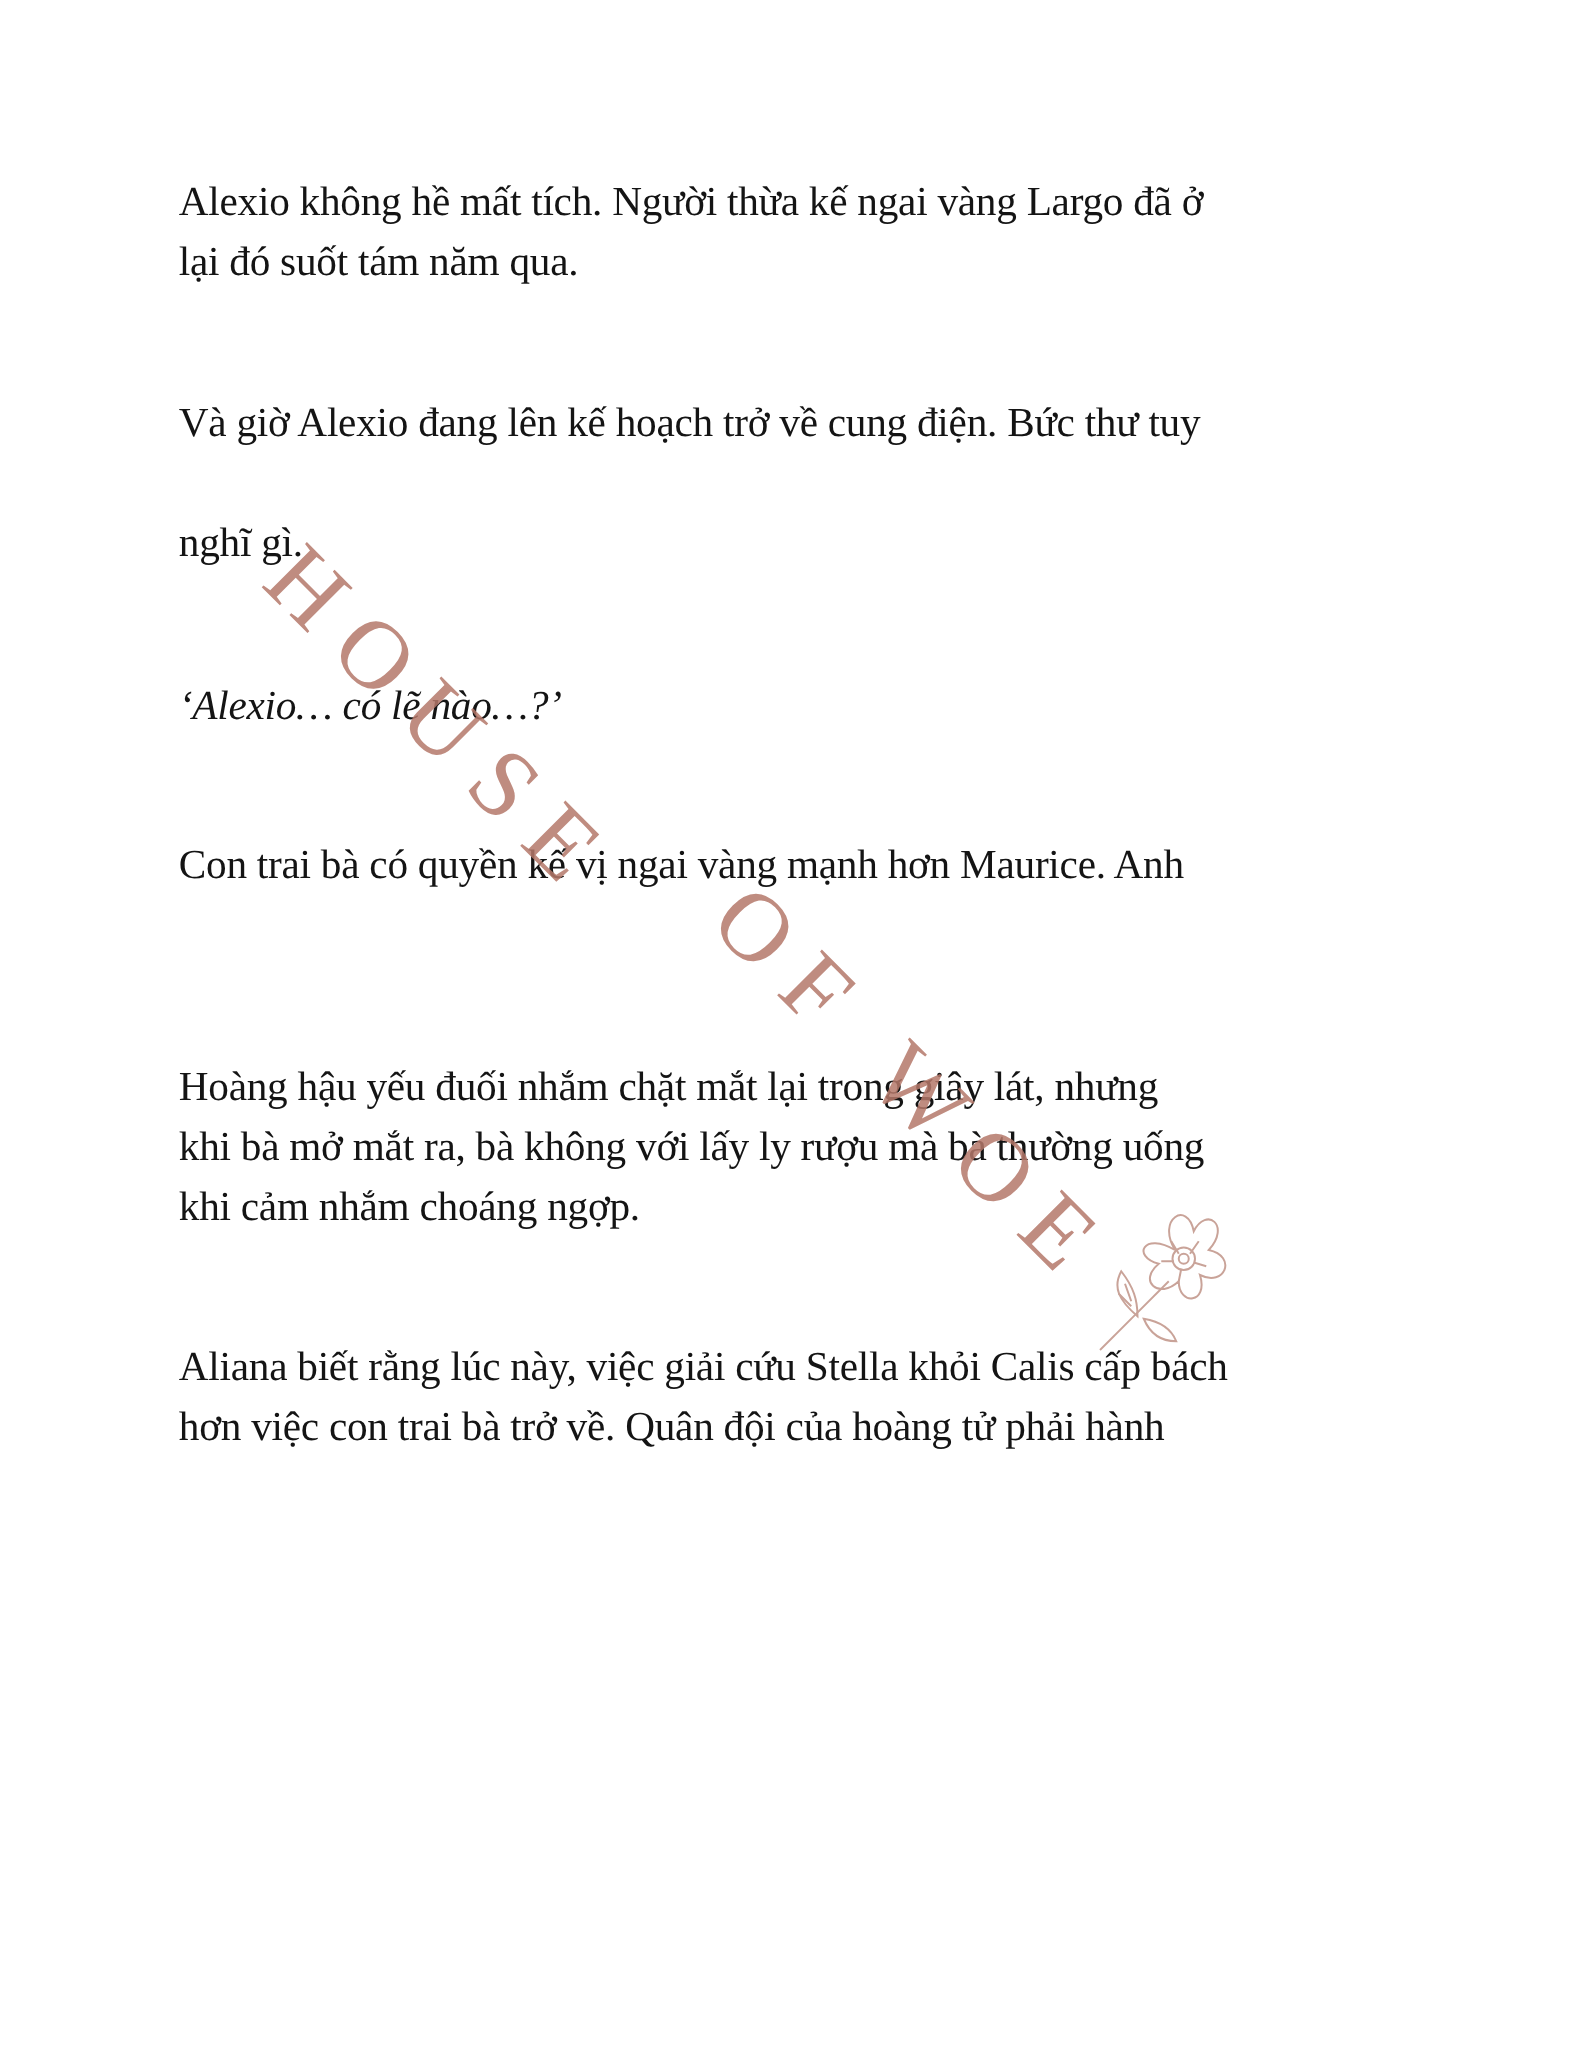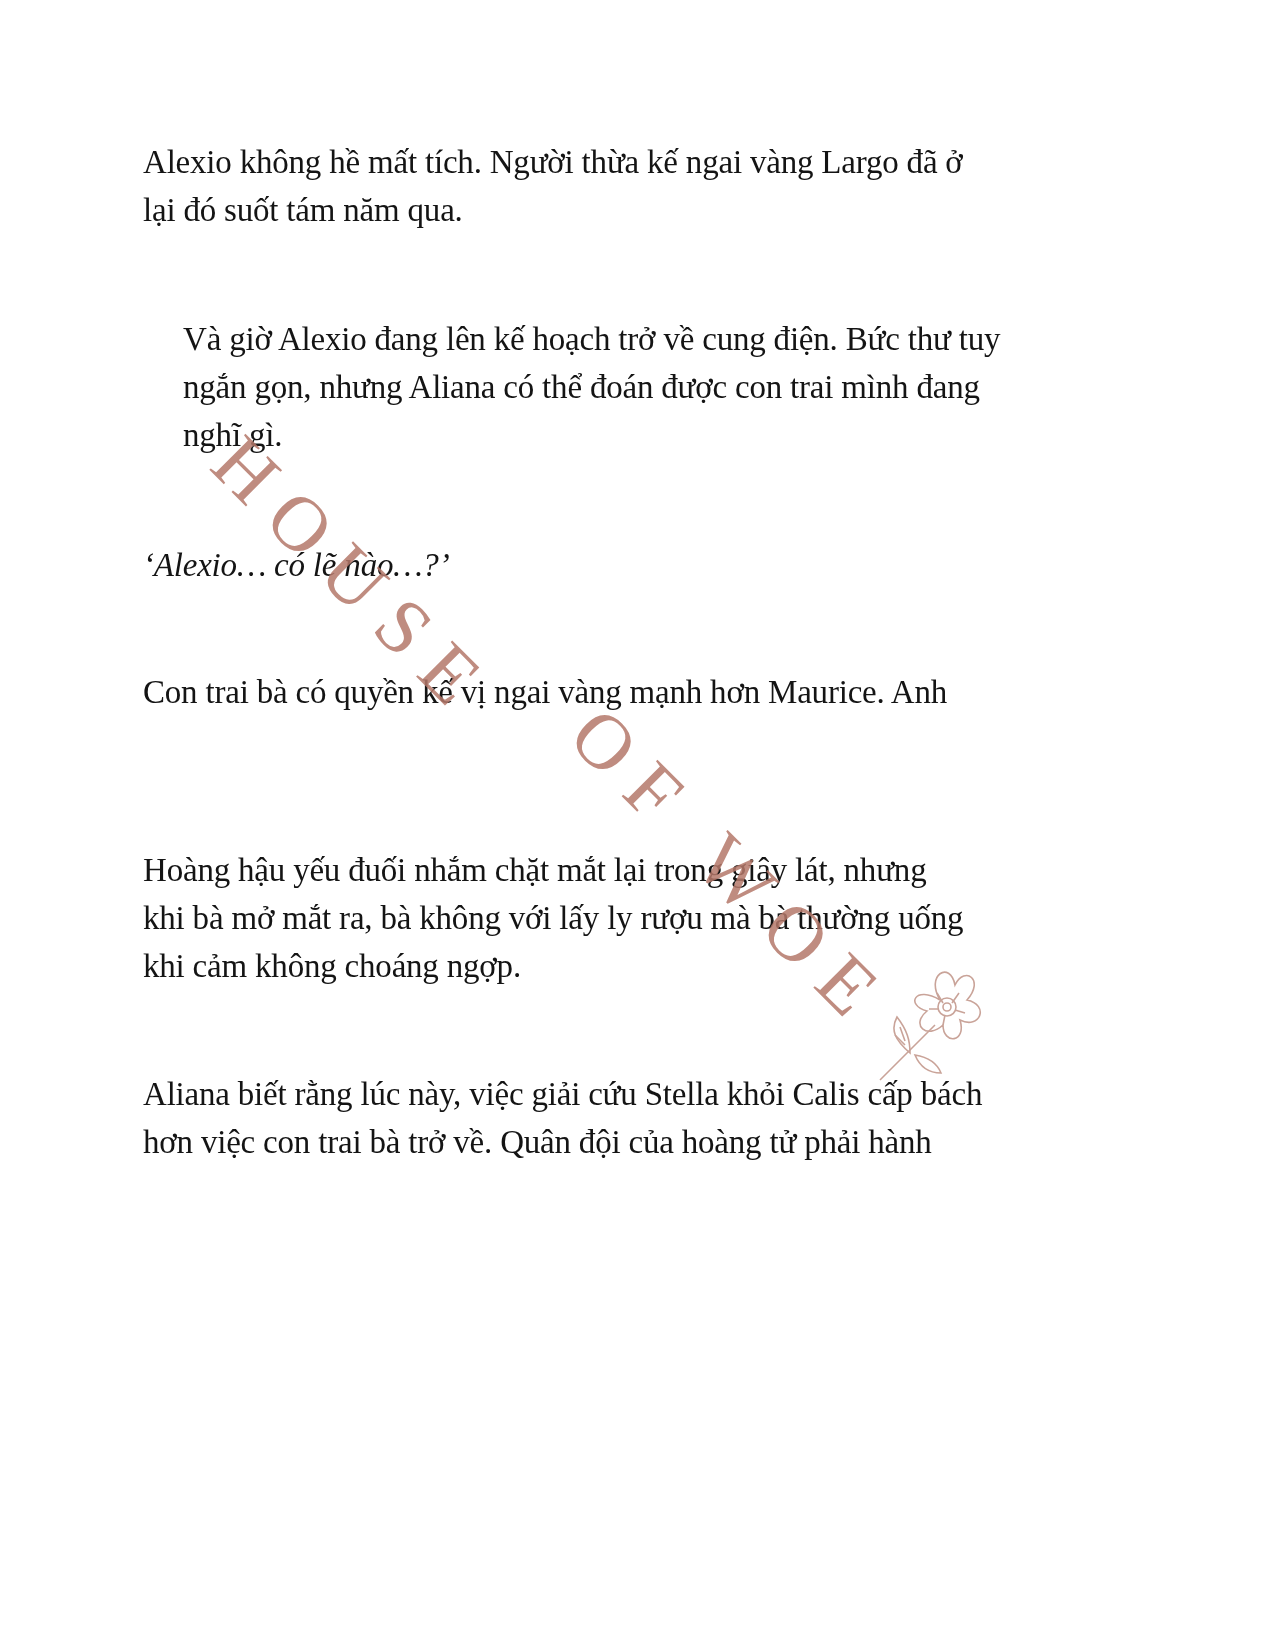--- a/index.html
+++ b/index.html
@@ -29,35 +29,35 @@
 </head>
 <body>
 
 <div class="page">
 
   <div class="text-col">
     <p class="para" style="top:0px;">
       <span>Alexio không hề mất tích. Người thừa kế ngai vàng Largo đã ở</span><br>
       <span>lại đó suốt tám năm qua.</span>
     </p>
-    <p class="para" style="top:177px;margin-left:40px;">
+    <p class="para" style="top:177px;">
       <span>Và giờ Alexio đang lên kế hoạch trở về cung điện. Bức thư tuy</span><br>
-      <span>ngắn gọn, nhưng Aliana có thể đoán được con trai mình đang</span><br>
+      <br>
       <span>nghĩ gì.</span>
     </p>
     <p class="para italic" style="top:403px;">
       <span>‘Alexio… có lẽ nào…?’</span>
     </p>
     <p class="para" style="top:530px;font-family:Liberation Serif, serif;">
       <span>Con trai bà có quyền kế vị ngai vàng mạnh hơn Maurice. Anh</span><br>
     </p>
     <p class="para" style="top:708px;">
       <span>Hoàng hậu yếu đuối nhắm chặt mắt lại trong giây lát, nhưng</span><br>
       <span>khi bà mở mắt ra, bà không với lấy ly rượu mà bà thường uống</span><br>
-      <span>khi cảm không choáng ngợp.</span>
+      <span>khi cảm nhắm choáng ngợp.</span>
     </p>
     <p class="para" style="top:932px;">
       <span>Aliana biết rằng lúc này, việc giải cứu Stella khỏi Calis cấp bách</span><br>
       <span>hơn việc con trai bà trở về. Quân đội của hoàng tử phải hành</span><br>
     </p>
   </div>
 
   <div class="watermark">
     <div class="wm-text" style="left:258px; top:418px; transform: rotate(45deg);">HOUSE</div>
     <div class="wm-text" style="left:616px; top:690px; transform: rotate(45deg);">OF WOE</div>

